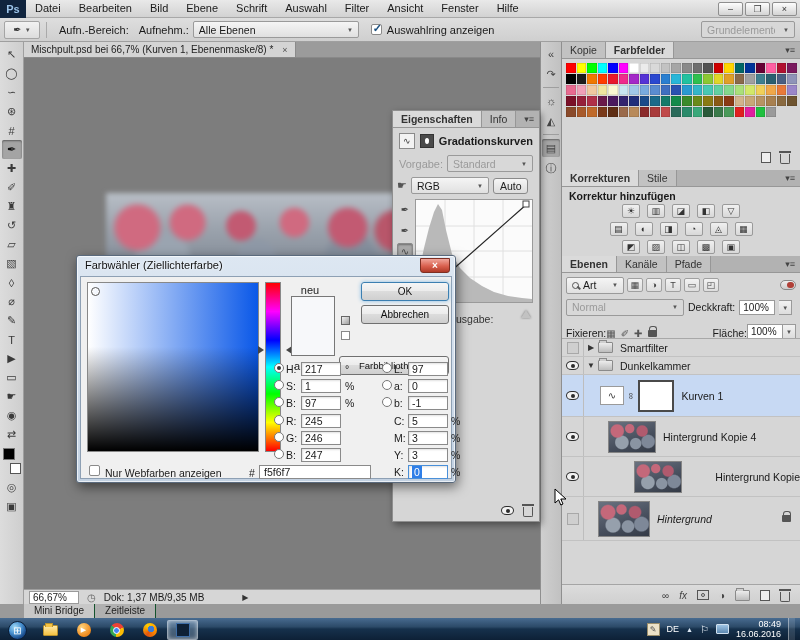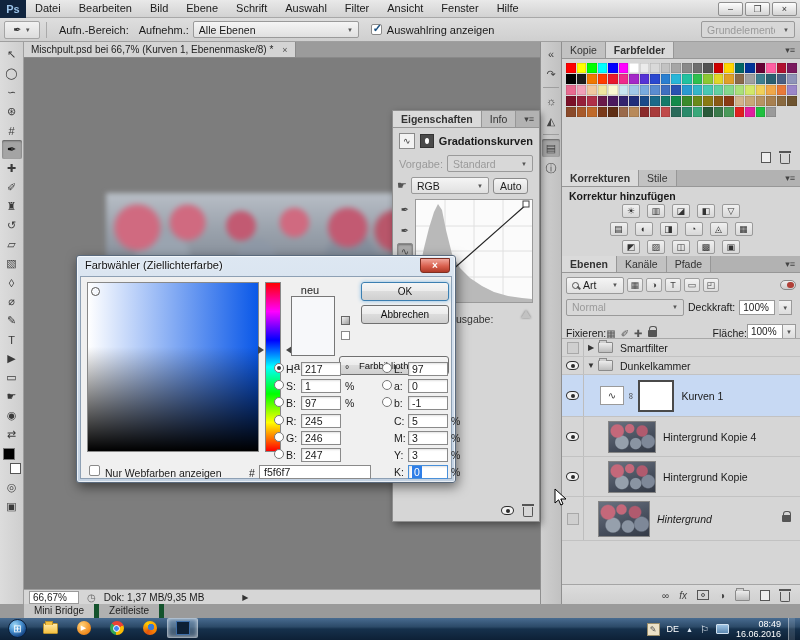--- a/index.html
+++ b/index.html
@@ -55,26 +55,26 @@
  radial-gradient(circle at 48% 80%,#8e98a6 0 10%,transparent 12.5%),
  radial-gradient(circle at 78% 80%,#848e9c 0 9%,transparent 11.5%),
  linear-gradient(#b8bec6,#9aa2ac 45%,#7e8692)}
 
 
 #status{left:24px;top:589px;width:516px;height:15px;background:#d6d6d6;border-top:1px solid #9e9e9e;display:flex;align-items:center;font-size:10px;gap:8px;z-index:2}
 #zoomfield{margin-left:5px;background:#fff;border:1px solid #9a9a9a;padding:0 3px;height:13px;line-height:12px;min-width:50px}
 .clockicon{color:#666;font-size:10px}
 #status-arrow{color:#333;font-size:8px;margin-left:30px}
 #bottomtabs{left:0;top:604px;width:800px;height:14px;background:#9a9a9a;display:flex;font-size:10px;z-index:2}
-.btab{padding:0 10px;line-height:13px;background:#c8c8c8;border-right:5px solid #14532d;color:#222}
+.btab{padding:0 10px;line-height:13px;background:#c8c8c8;border-right:1px solid #14532d;color:#222}
 .btab.first{margin-left:24px}
 .btab.second{background:#b0b0b0}
 
 
-#taskbar{left:0;top:618px;width:800px;height:22px;background:linear-gradient(#486b90 0%,#2c4a68 40%,#16314c 50%,#0d2036 100%);display:flex;align-items:flex-start;padding:0 2px;gap:2px;z-index:6}
+#taskbar{left:0;top:618px;width:800px;height:22px;background:linear-gradient(#486b90 0%,#2c4a68 40%,#16314c 50%,#0d2036 100%);display:flex;align-items:flex-end;padding:0 2px;gap:2px;z-index:6}
 .tb-app{width:31px;height:20px;display:flex;align-items:center;justify-content:center;border-radius:2px;flex:none}
 .tb-app.active{background:rgba(190,215,240,.30);box-shadow:inset 0 0 4px rgba(255,255,255,.6);border:1px solid rgba(255,255,255,.45)}
 .ic-start{width:19px;height:19px;border-radius:50%;background:radial-gradient(circle at 35% 30%,#9fd8f5,#4b93d1 40%,#1c4f8f 70%,#0d2c56);display:flex;align-items:center;justify-content:center;color:#fff;font-size:10px;border:1px solid #0a1e38}
 .ic-start::after{content:"⊞"}
 .ic-explorer{width:15px;height:11px;background:linear-gradient(#ffe9a8,#f5c242);border:1px solid #b8912e;border-radius:1px;position:relative}
 .ic-explorer::before{content:"";position:absolute;top:-3px;left:1px;width:6px;height:3px;background:#f5c242;border:1px solid #b8912e;border-bottom:none}
 .ic-wmp{width:14px;height:14px;border-radius:50%;background:radial-gradient(circle at 35% 30%,#ffd27a,#f08a1d 70%,#c96a08);color:#fff;display:flex;align-items:center;justify-content:center;font-size:7px}
 .ic-wmp::after{content:"▶"}
 .ic-chrome{width:14px;height:14px;border-radius:50%;background:conic-gradient(from -50deg,#ea4335 0 33%,#fbbc05 0 66%,#34a853 0);position:relative}
 .ic-chrome::after{content:"";position:absolute;inset:3.5px;background:#4285f4;border:1.5px solid #fff;border-radius:50%}
@@ -647,21 +647,21 @@
           <span class="mask-chip"></span>
           <span class="layer-name">Kurven 1</span>
         </div>
         <div class="layer-row" style="height: 40px;">
           <div class="eye-cell">
             <span class="icon-eye"></span>
           </div>
           <span class="photo-thumb"></span>
           <span class="layer-name">Hintergrund Kopie 4</span>
         </div>
-        <div class="layer-row" style="height: 40px;">
+        <div class="layer-row" style="height: 40px; justify-content: space-between;">
           <div class="eye-cell">
             <span class="icon-eye"></span>
           </div>
           <span class="photo-thumb"></span>
           <span class="layer-name">Hintergrund Kopie</span>
         </div>
         <div class="layer-row" style="height: 44px;">
           <div class="eye-cell">
             <span class="eye-empty"></span>
           </div>

